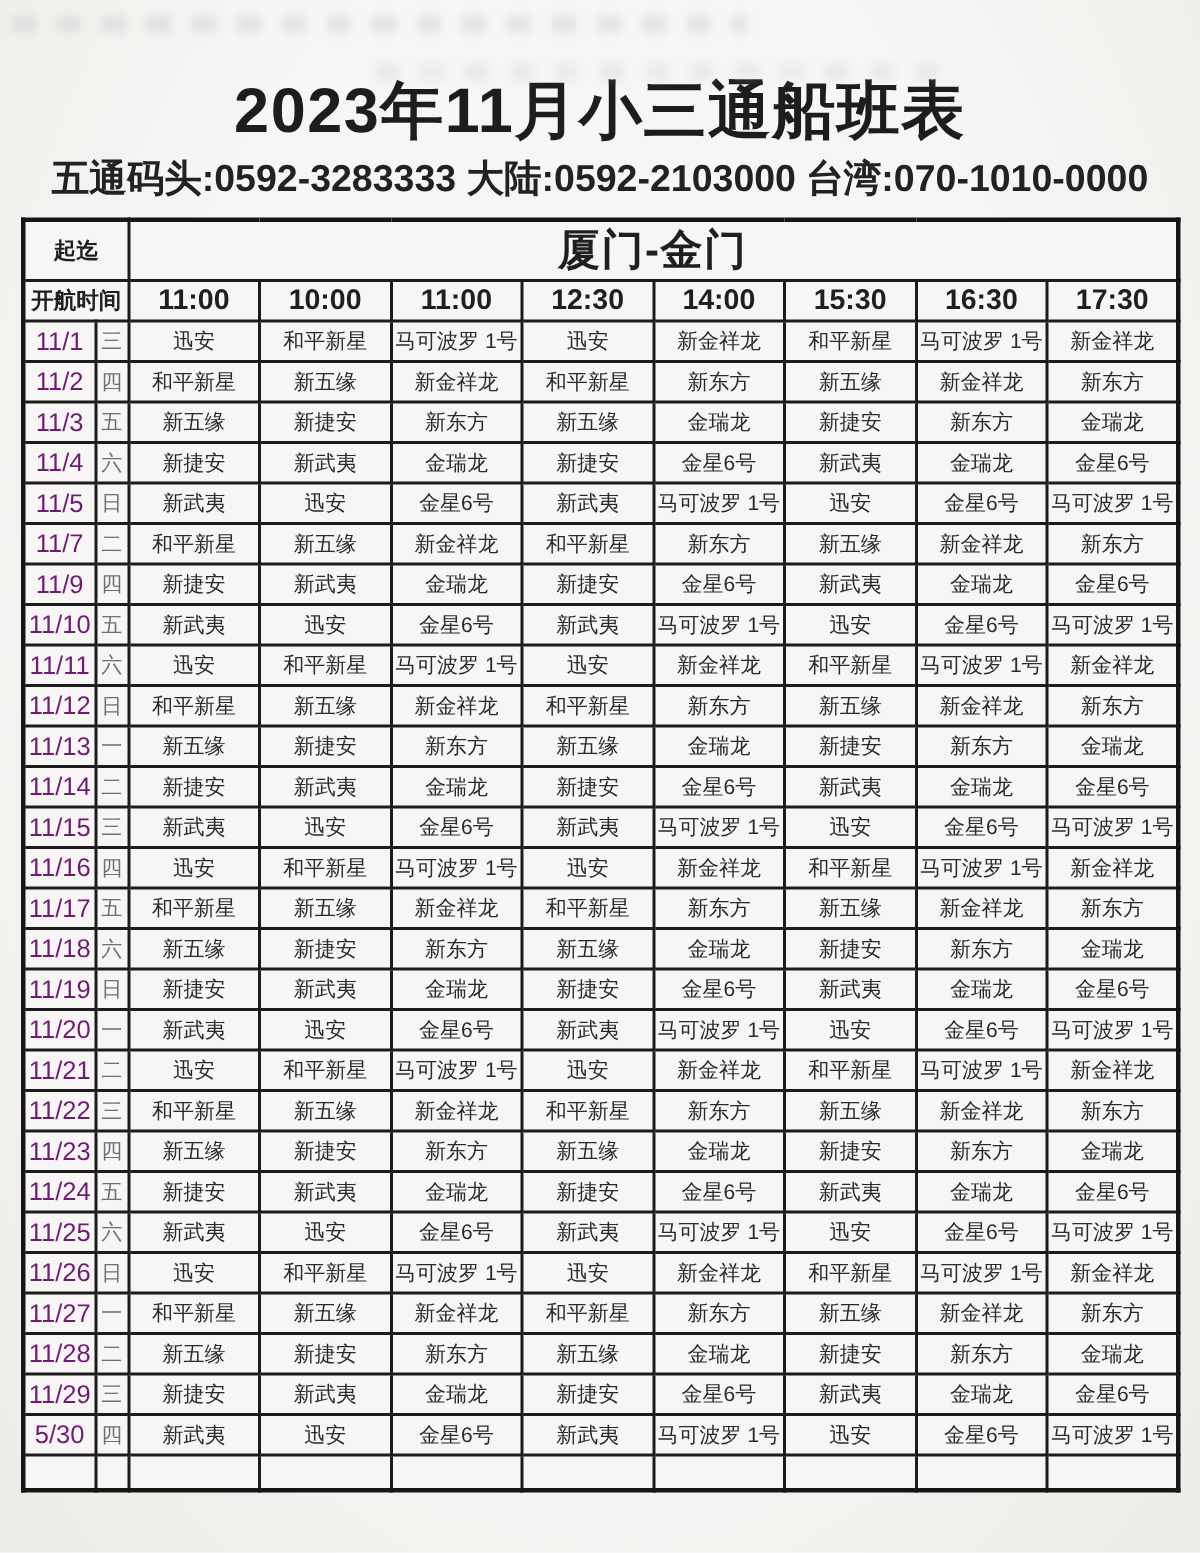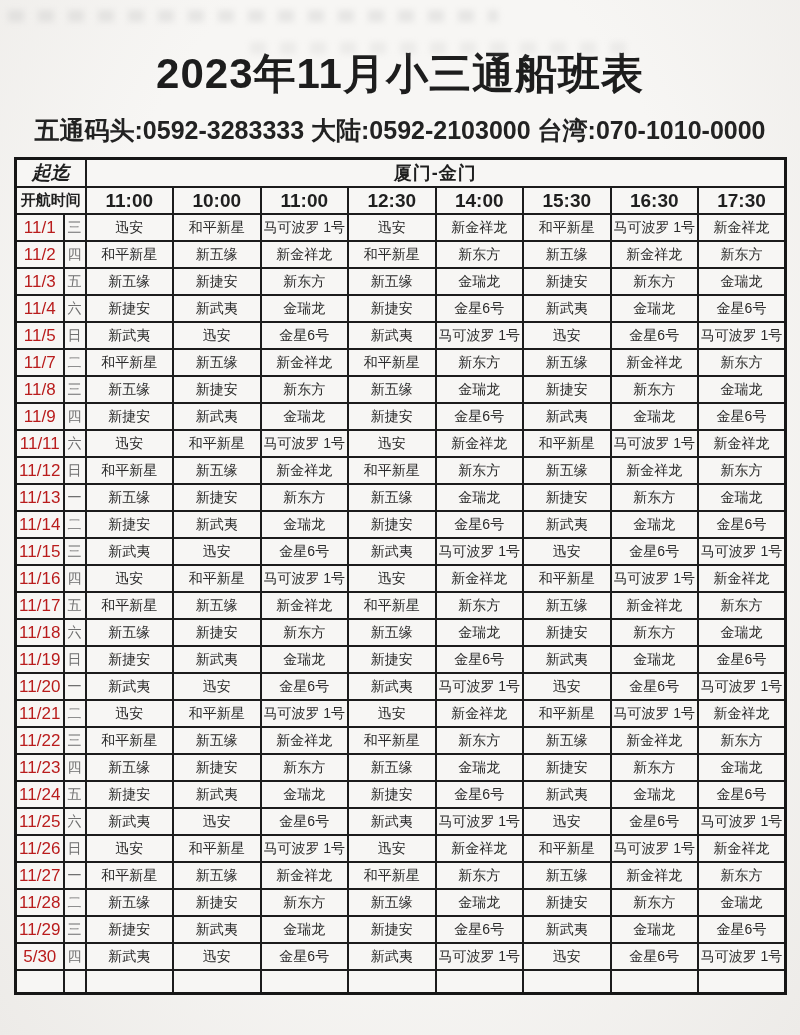--- a/index.html
+++ b/index.html
@@ -30,21 +30,21 @@
   .page-title {
     margin: 50px 0 0 0;
     text-align: center;
     font-size: 42px;
     line-height: 1.12;
     font-weight: bold;
     color: #1d1d1d;
     letter-spacing: 1px;
   }
   .contacts-line {
-    margin-top: 17px;
+    margin-top: 5px;
     text-align: center;
     font-size: 25px;
     font-weight: bold;
     color: #222222;
     letter-spacing: 0px;
     white-space: nowrap;
   }
 
   table.schedule {
     margin: 10px 0 0 14px;
@@ -60,25 +60,25 @@
     text-align: center;
     vertical-align: middle;
     height: 25px;
     overflow: hidden;
     white-space: nowrap;
   }
   .schedule thead th {
     font-weight: 600;
     color: #1f1f1f;
   }
-  th.origin-label  { font-size: 19px; font-style: italic; }
-  th.route-label   { font-size: 18px; letter-spacing: 1px; margin-left: 48px; }
+  th.origin-label  { font-size: 15px; }
+  th.route-label   { font-size: 28px; letter-spacing: 1px; margin-left: 48px; }
   th.time-label    { font-size: 15px; font-weight: 600; }
   th.time-value    { font-size: 19px; font-weight: 500; }
-  td.c-date        { font-size: 17px; color: #b91c1c; font-weight: 500; }
+  td.c-date        { font-size: 17px; color: #701a75; font-weight: 500; }
   td.c-weekday     { font-size: 14px; color: #6f6f6f; }
   td.c-ship        { font-size: 14px; color: #2a2a2a; }
   tr.empty-row td  { height: 21px; }
 </style>
 </head>
 <body>
 
 <div class="artifact artifact-1"></div>
 <div class="artifact artifact-2"></div>
 
@@ -185,42 +185,42 @@
         <td class="c-ship">和平新星</td>
         <td class="c-ship">新五缘</td>
         <td class="c-ship">新金祥龙</td>
         <td class="c-ship">和平新星</td>
         <td class="c-ship">新东方</td>
         <td class="c-ship">新五缘</td>
         <td class="c-ship">新金祥龙</td>
         <td class="c-ship">新东方</td>
       </tr>
       <tr>
-        <td class="c-date">11/8</td>
-        <td class="c-weekday">三</td>
-        <td class="c-ship">新五缘</td>
-        <td class="c-ship">新捷安</td>
-        <td class="c-ship">新东方</td>
-        <td class="c-ship">新五缘</td>
-        <td class="c-ship">金瑞龙</td>
-        <td class="c-ship">新捷安</td>
-        <td class="c-ship">新东方</td>
-        <td class="c-ship">金瑞龙</td>
-      </tr>
-      <tr>
         <td class="c-date">11/9</td>
         <td class="c-weekday">四</td>
         <td class="c-ship">新捷安</td>
         <td class="c-ship">新武夷</td>
         <td class="c-ship">金瑞龙</td>
         <td class="c-ship">新捷安</td>
         <td class="c-ship">金星6号</td>
         <td class="c-ship">新武夷</td>
         <td class="c-ship">金瑞龙</td>
         <td class="c-ship">金星6号</td>
+      </tr>
+      <tr>
+        <td class="c-date">11/10</td>
+        <td class="c-weekday">五</td>
+        <td class="c-ship">新武夷</td>
+        <td class="c-ship">迅安</td>
+        <td class="c-ship">金星6号</td>
+        <td class="c-ship">新武夷</td>
+        <td class="c-ship">马可波罗 1号</td>
+        <td class="c-ship">迅安</td>
+        <td class="c-ship">金星6号</td>
+        <td class="c-ship">马可波罗 1号</td>
       </tr>
       <tr>
         <td class="c-date">11/11</td>
         <td class="c-weekday">六</td>
         <td class="c-ship">迅安</td>
         <td class="c-ship">和平新星</td>
         <td class="c-ship">马可波罗 1号</td>
         <td class="c-ship">迅安</td>
         <td class="c-ship">新金祥龙</td>
         <td class="c-ship">和平新星</td>

